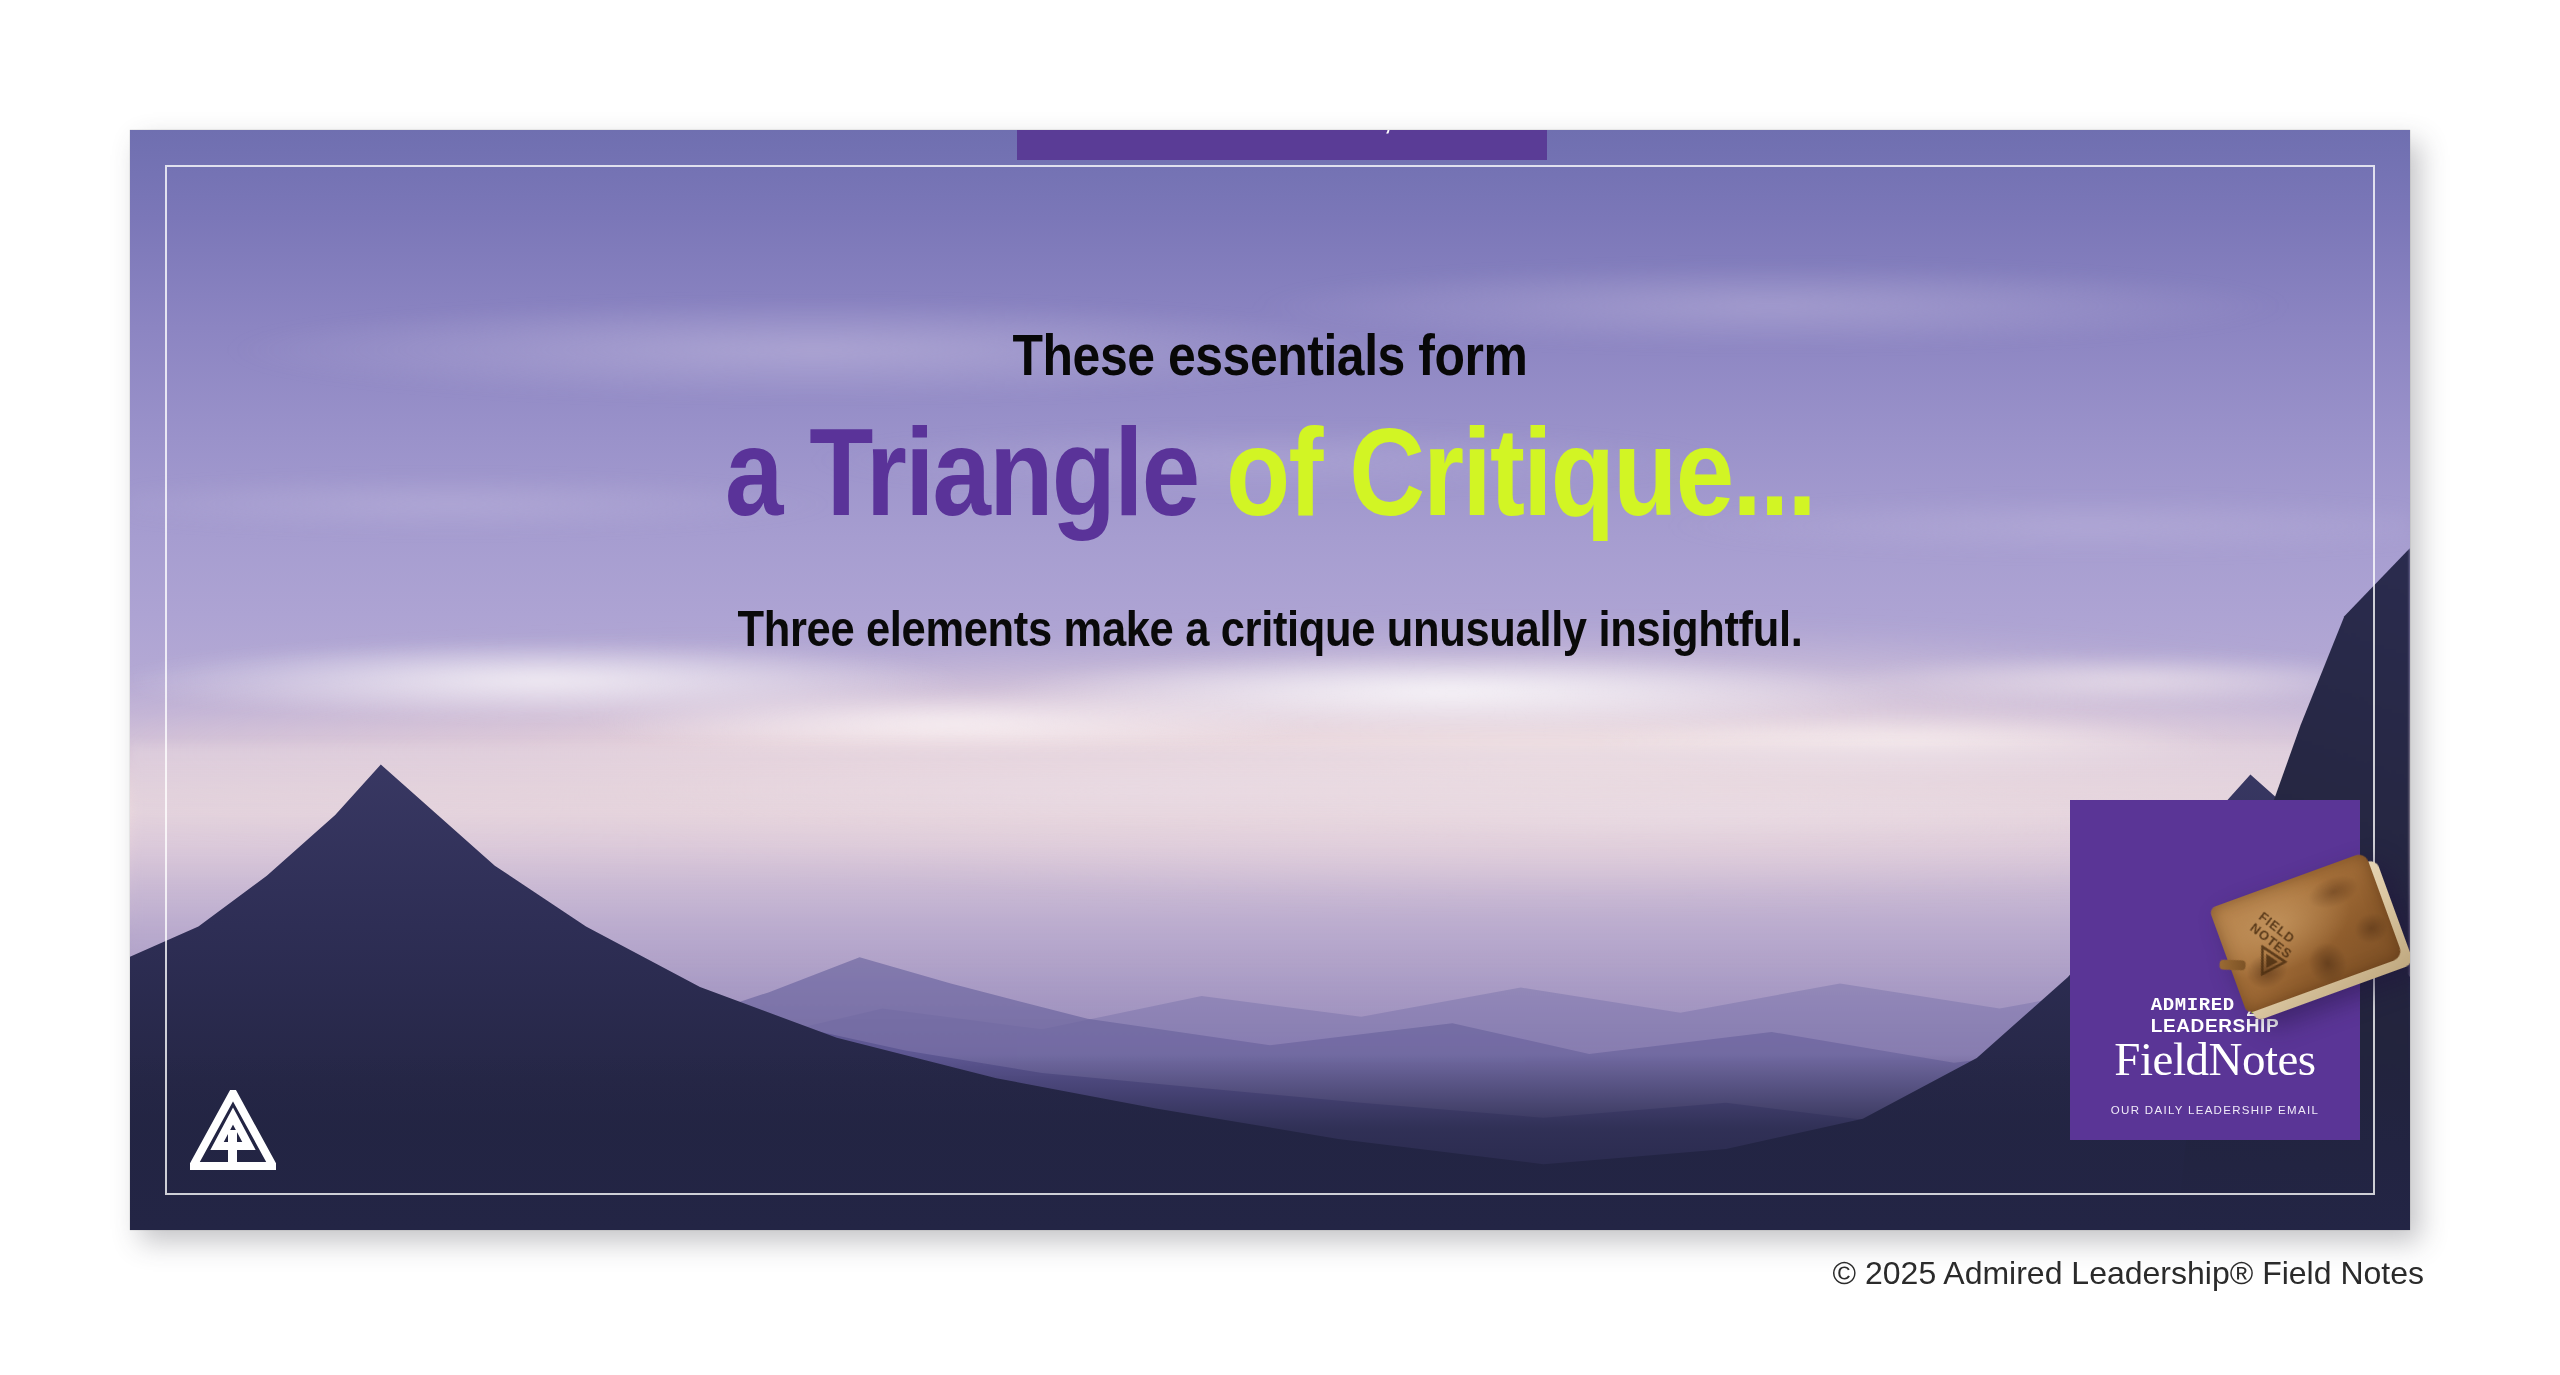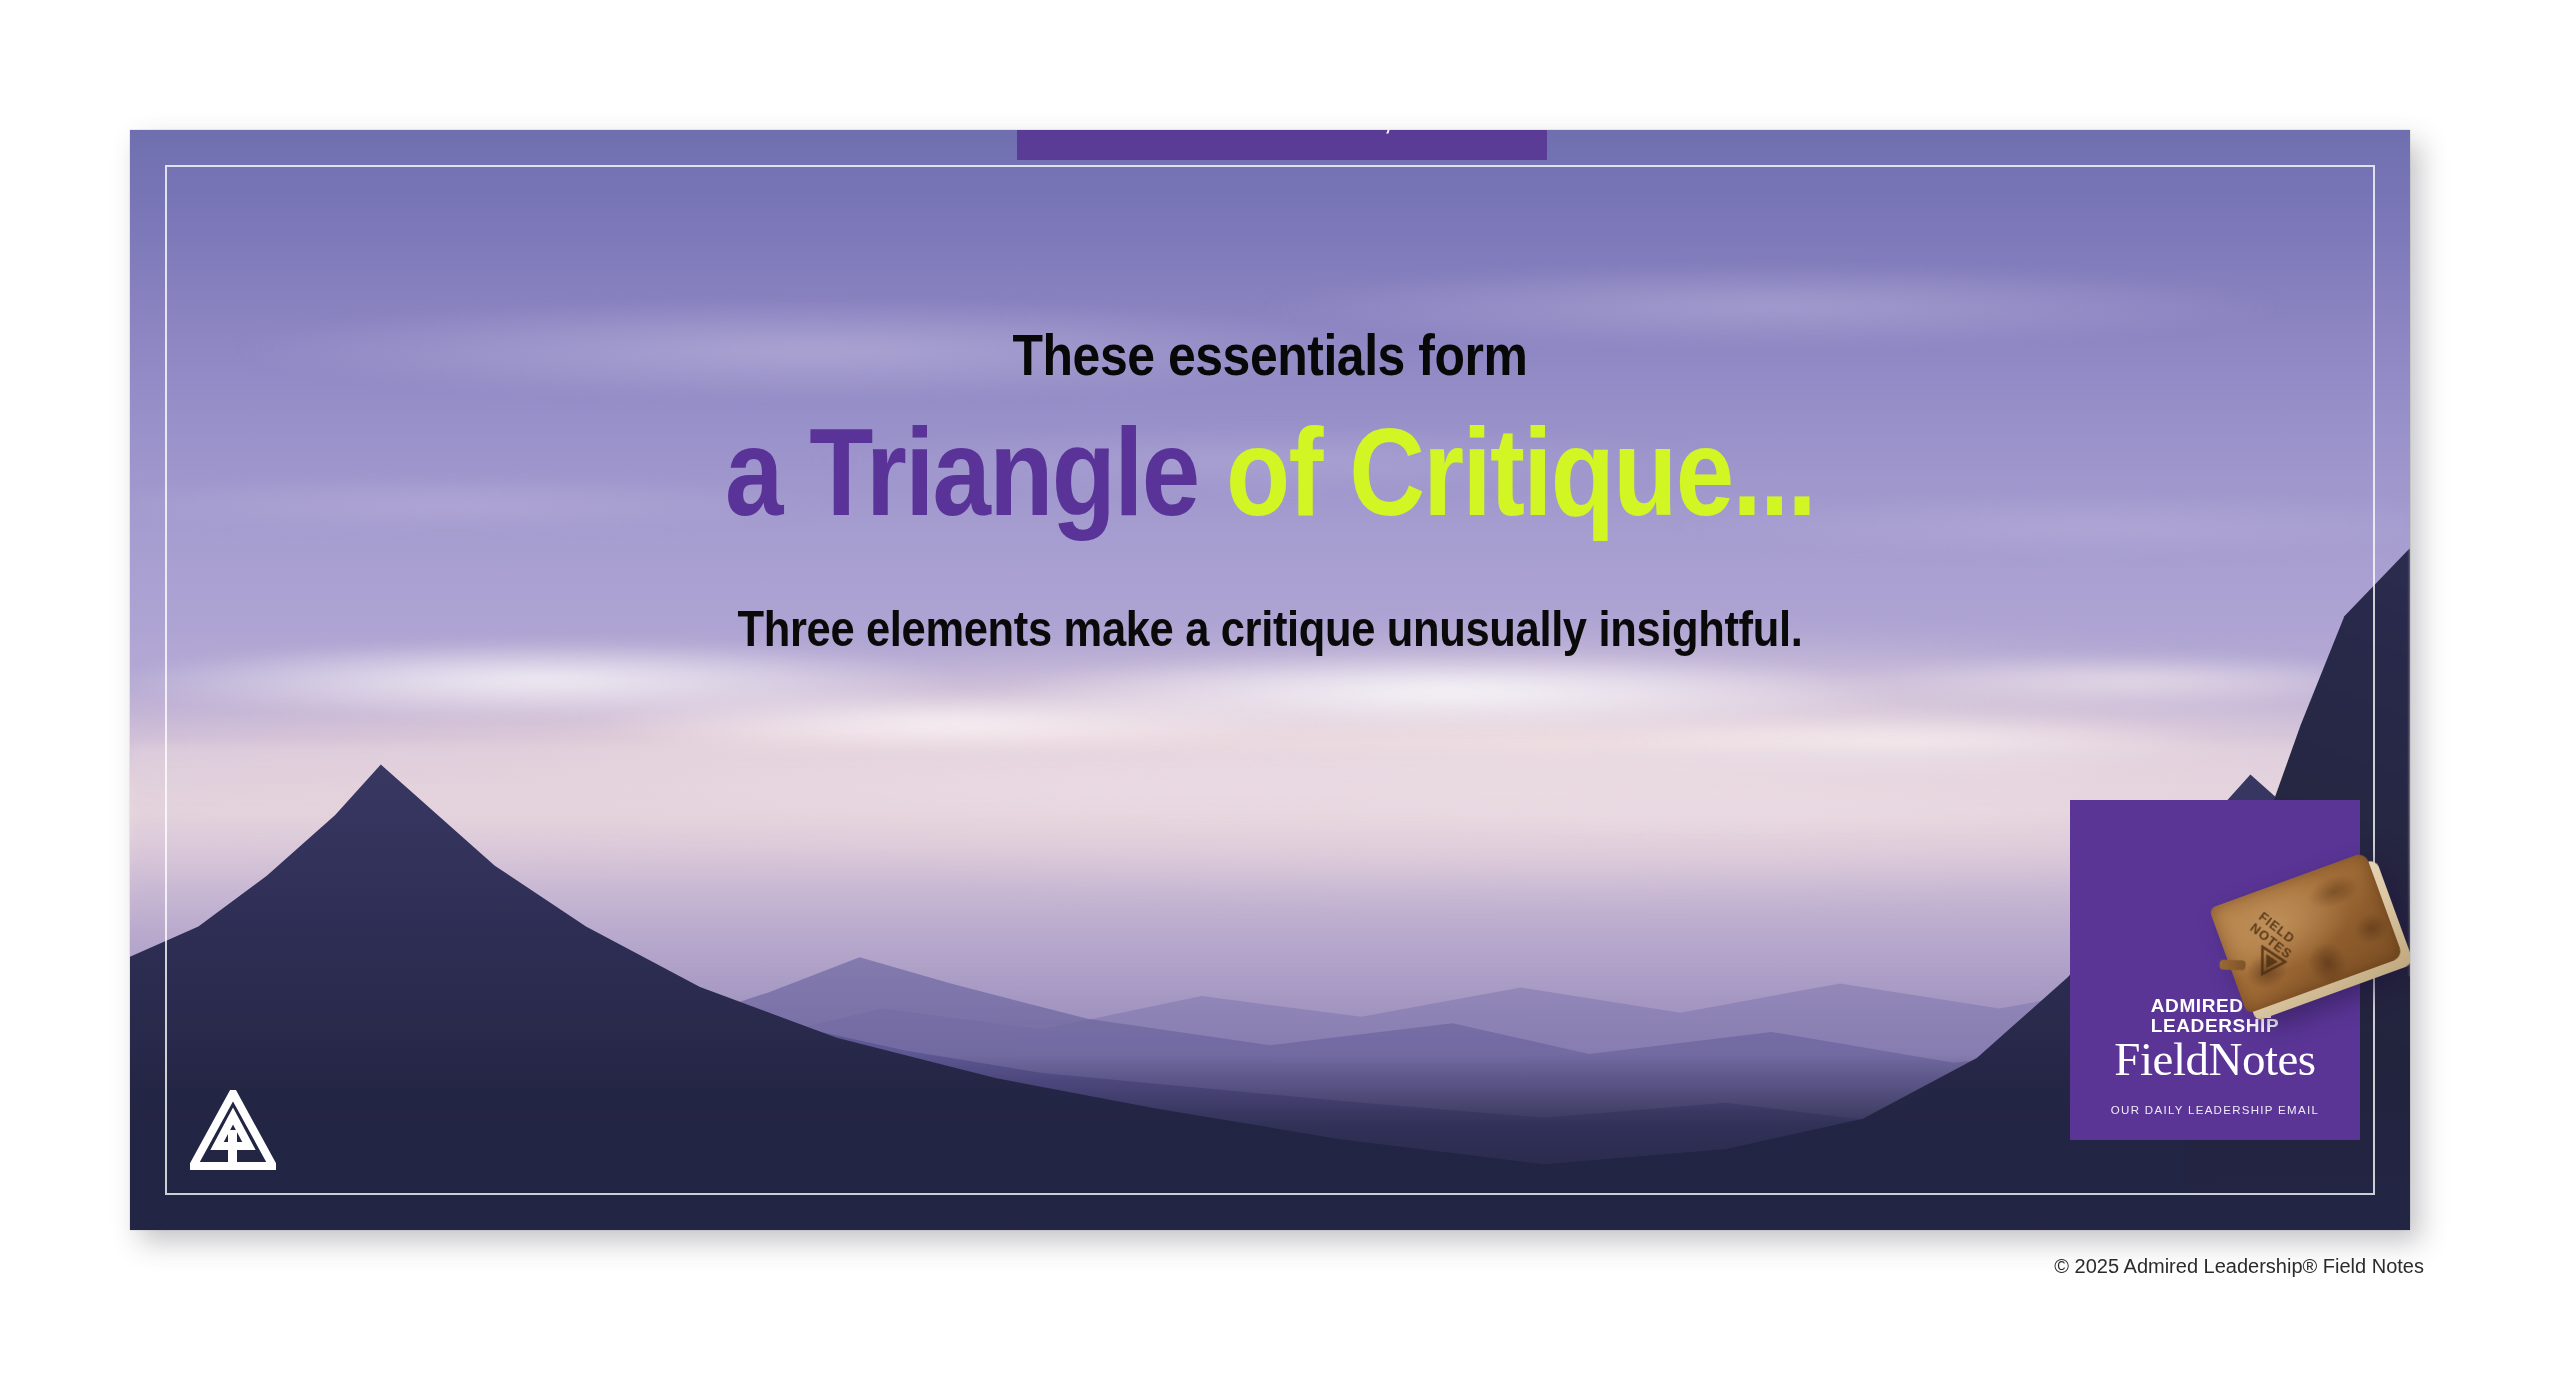--- a/index.html
+++ b/index.html
@@ -228,21 +228,21 @@
     color:#ffffff;
   }
   .promo-brand{
     display:inline-block;
     text-align:left;
     font-weight:700;
     font-size:19px;
     line-height:1.04;
     letter-spacing:.6px;
   }
-  .brand-row1{ display:flex; align-items:flex-end; gap:12px; }
+  .brand-row1{ display:flex; align-items:flex-end; gap:12px;font-family:Liberation Mono, monospace; }
   .brand-tri{ display:inline-block; width:15px; height:14px; }
   .promo-title{
     font-family:"Liberation Serif", serif;
     font-size:47px;
     line-height:1;
     letter-spacing:-.5px;
   }
   .promo-tag{
     margin-top:21px;
     font-size:11.5px;
@@ -317,21 +317,21 @@
     position:absolute;
     left:60px; bottom:60px;
     width:86px; height:80px;
     z-index:6;
   }
 
   
   .copyright{
     position:absolute;
     right:136px; top:1255px;
-    font-size:20px;
+    font-size:32px;
     color:#2b2b2b;
     font-family:"Liberation Sans", sans-serif;
     white-space:nowrap;
   }
 </style>
 </head>
 <body>
 
 <div class="page">
 

